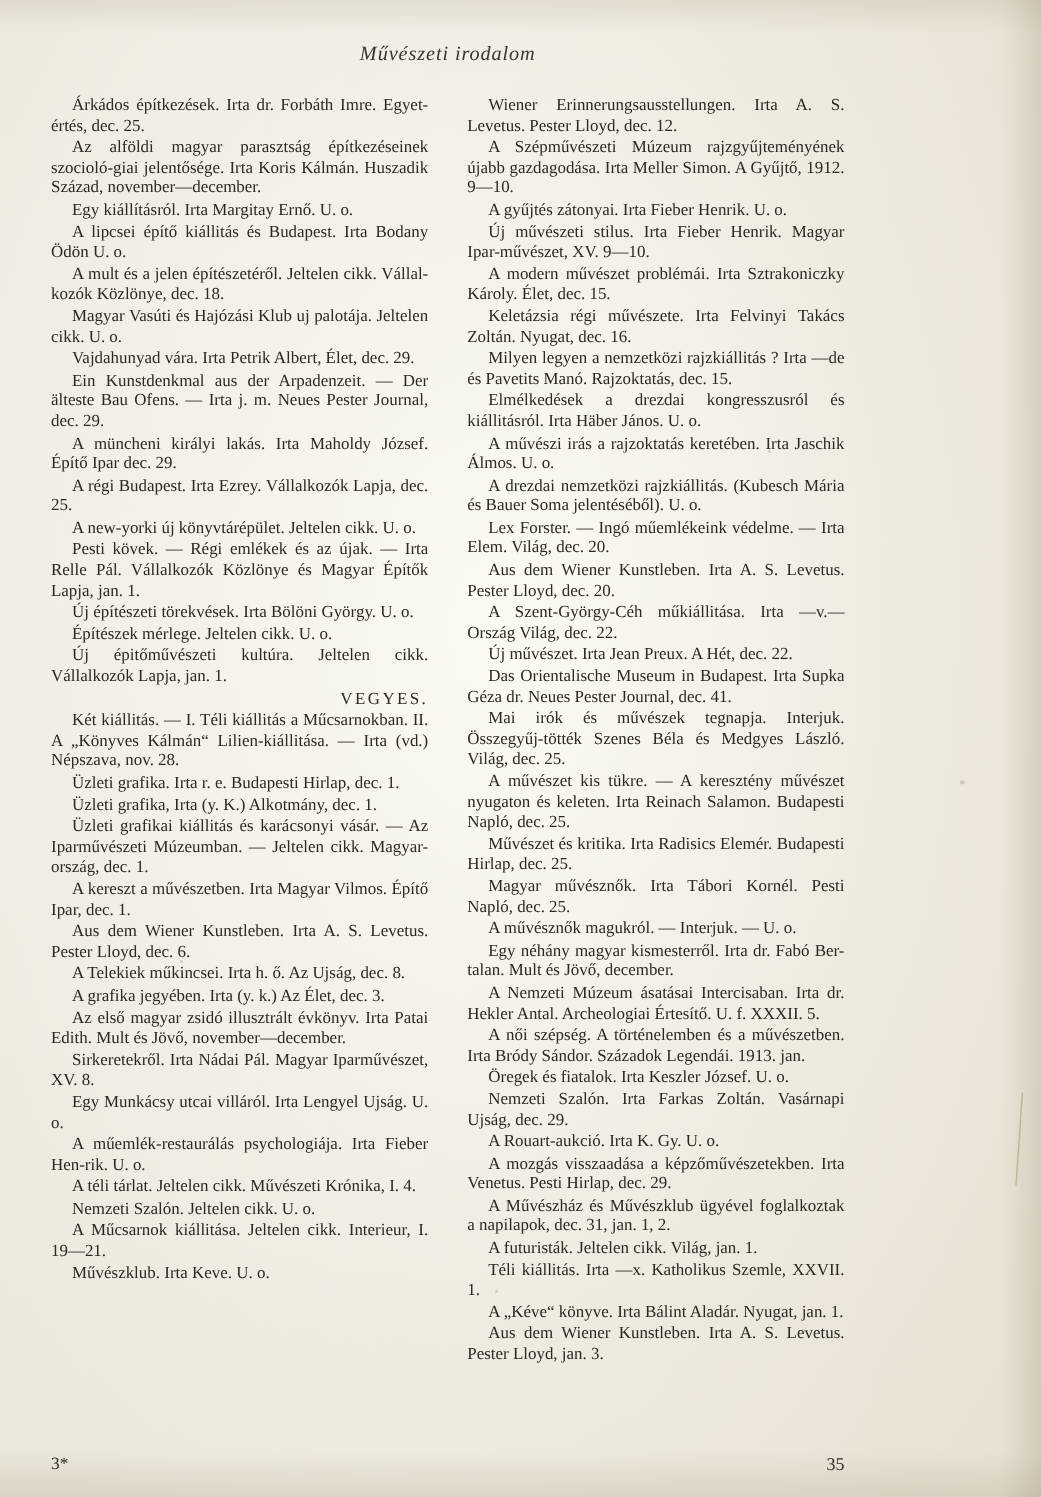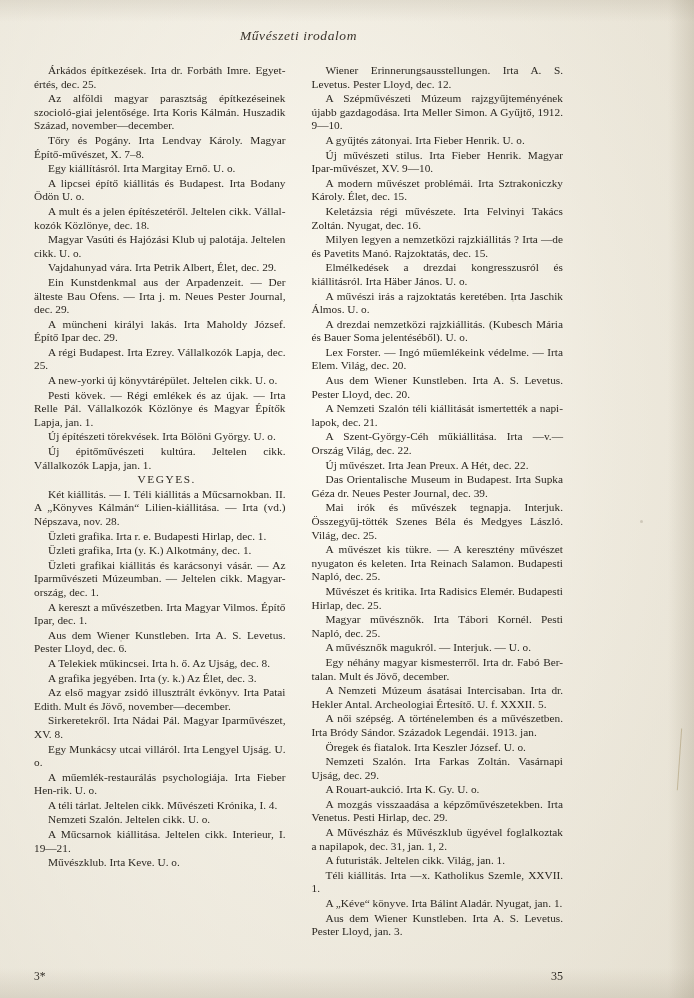--- a/index.html
+++ b/index.html
@@ -81,21 +81,21 @@
     line-height: 13.6px;
     text-align: justify;
     color: #2c2822;
   }
   .col p {
     margin: 0 0 1.0px 0;
     text-indent: 14px;
     hyphens: manual;
   }
   .section-head {
-    text-align: center;
+    text-align: right;
     letter-spacing: 1.6px;
     font-size: 11.3px;
     margin: 11px 0 7px 0;
     text-indent: 0;
   }
   .sig {
     position: absolute;
     left: 34px;
     bottom: 16px;
     font-size: 11.5px;
@@ -121,32 +121,32 @@
 
 <div class="page">
 
   <div class="running-head">Művészeti irodalom</div>
 
   <div class="columns">
 
     <div class="col">
       <p>Árkádos építkezések. Irta dr. Forbáth Imre. Egyet-értés, dec. 25.</p>
       <p>Az alföldi magyar parasztság építkezéseinek szocioló-giai jelentősége. Irta Koris Kálmán. Huszadik Század, november—december.</p>
-      <p>Tőry és Pogány. Irta Lendvay Károly. Magyar Építő-művészet, X. 7–8.</p>
       <p>Egy kiállításról. Irta Margitay Ernő. U. o.</p>
       <p>A lipcsei építő kiállitás és Budapest. Irta Bodany Ödön U. o.</p>
       <p>A mult és a jelen építészetéről. Jeltelen cikk. Vállal-kozók Közlönye, dec. 18.</p>
       <p>Magyar Vasúti és Hajózási Klub uj palotája. Jeltelen cikk. U. o.</p>
       <p>Vajdahunyad vára. Irta Petrik Albert, Élet, dec. 29.</p>
       <p>Ein Kunstdenkmal aus der Arpadenzeit. — Der älteste Bau Ofens. — Irta j. m. Neues Pester Journal, dec. 29.</p>
       <p>A müncheni királyi lakás. Irta Maholdy József. Építő Ipar dec. 29.</p>
       <p>A régi Budapest. Irta Ezrey. Vállalkozók Lapja, dec. 25.</p>
       <p>A new-yorki új könyvtárépület. Jeltelen cikk. U. o.</p>
       <p>Pesti kövek. — Régi emlékek és az újak. — Irta Relle Pál. Vállalkozók Közlönye és Magyar Építők Lapja, jan. 1.</p>
       <p>Új építészeti törekvések. Irta Bölöni György. U. o.</p>
+      <p>Építészek mérlege. Jeltelen cikk. U. o.</p>
       <p>Új épitőművészeti kultúra. Jeltelen cikk. Vállalkozók Lapja, jan. 1.</p>
 
       <p class="section-head">VEGYES.</p>
 
       <p>Két kiállitás. — I. Téli kiállitás a Műcsarnokban. II. A „Könyves Kálmán“ Lilien-kiállitása. — Irta (vd.) Népszava, nov. 28.</p>
       <p>Üzleti grafika. Irta r. e. Budapesti Hirlap, dec. 1.</p>
       <p>Üzleti grafika, Irta (y. K.) Alkotmány, dec. 1.</p>
       <p>Üzleti grafikai kiállitás és karácsonyi vásár. — Az Iparművészeti Múzeumban. — Jeltelen cikk. Magyar-ország, dec. 1.</p>
       <p>A kereszt a művészetben. Irta Magyar Vilmos. Építő Ipar, dec. 1.</p>
       <p>Aus dem Wiener Kunstleben. Irta A. S. Levetus. Pester Lloyd, dec. 6.</p>
@@ -168,24 +168,23 @@
       <p>A gyűjtés zátonyai. Irta Fieber Henrik. U. o.</p>
       <p>Új művészeti stilus. Irta Fieber Henrik. Magyar Ipar-művészet, XV. 9—10.</p>
       <p>A modern művészet problémái. Irta Sztrakoniczky Károly. Élet, dec. 15.</p>
       <p>Keletázsia régi művészete. Irta Felvinyi Takács Zoltán. Nyugat, dec. 16.</p>
       <p>Milyen legyen a nemzetközi rajzkiállitás ? Irta —de és Pavetits Manó. Rajzoktatás, dec. 15.</p>
       <p>Elmélkedések a drezdai kongresszusról és kiállitásról. Irta Häber János. U. o.</p>
       <p>A művészi irás a rajzoktatás keretében. Irta Jaschik Álmos. U. o.</p>
       <p>A drezdai nemzetközi rajzkiállitás. (Kubesch Mária és Bauer Soma jelentéséből). U. o.</p>
       <p>Lex Forster. — Ingó műemlékeink védelme. — Irta Elem. Világ, dec. 20.</p>
       <p>Aus dem Wiener Kunstleben. Irta A. S. Levetus. Pester Lloyd, dec. 20.</p>
-      <p>A Nemzeti Szalón téli kiállitását ismertették a napi-lapok, dec. 21.</p>
       <p>A Szent-György-Céh műkiállitása. Irta —v.— Ország Világ, dec. 22.</p>
       <p>Új művészet. Irta Jean Preux. A Hét, dec. 22.</p>
-      <p>Das Orientalische Museum in Budapest. Irta Supka Géza dr. Neues Pester Journal, dec. 39.</p>
+      <p>Das Orientalische Museum in Budapest. Irta Supka Géza dr. Neues Pester Journal, dec. 41.</p>
       <p>Mai irók és művészek tegnapja. Interjuk. Összegyűj-tötték Szenes Béla és Medgyes László. Világ, dec. 25.</p>
       <p>A művészet kis tükre. — A keresztény művészet nyugaton és keleten. Irta Reinach Salamon. Budapesti Napló, dec. 25.</p>
       <p>Művészet és kritika. Irta Radisics Elemér. Budapesti Hirlap, dec. 25.</p>
       <p>Magyar művésznők. Irta Tábori Kornél. Pesti Napló, dec. 25.</p>
       <p>A művésznők magukról. — Interjuk. — U. o.</p>
       <p>Egy néhány magyar kismesterről. Irta dr. Fabó Ber-talan. Mult és Jövő, december.</p>
       <p>A Nemzeti Múzeum ásatásai Intercisaban. Irta dr. Hekler Antal. Archeologiai Értesítő. U. f. XXXII. 5.</p>
       <p>A női szépség. A történelemben és a művészetben. Irta Bródy Sándor. Századok Legendái. 1913. jan.</p>
       <p>Öregek és fiatalok. Irta Keszler József. U. o.</p>
       <p>Nemzeti Szalón. Irta Farkas Zoltán. Vasárnapi Ujság, dec. 29.</p>

